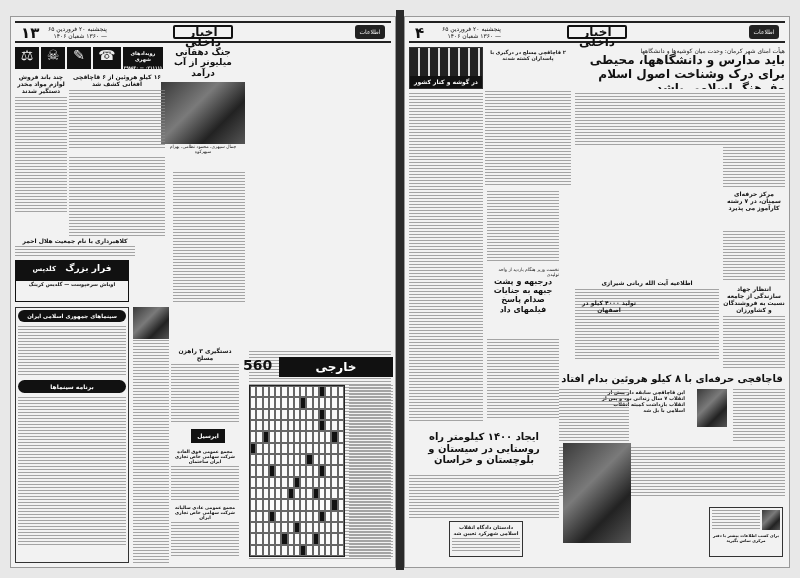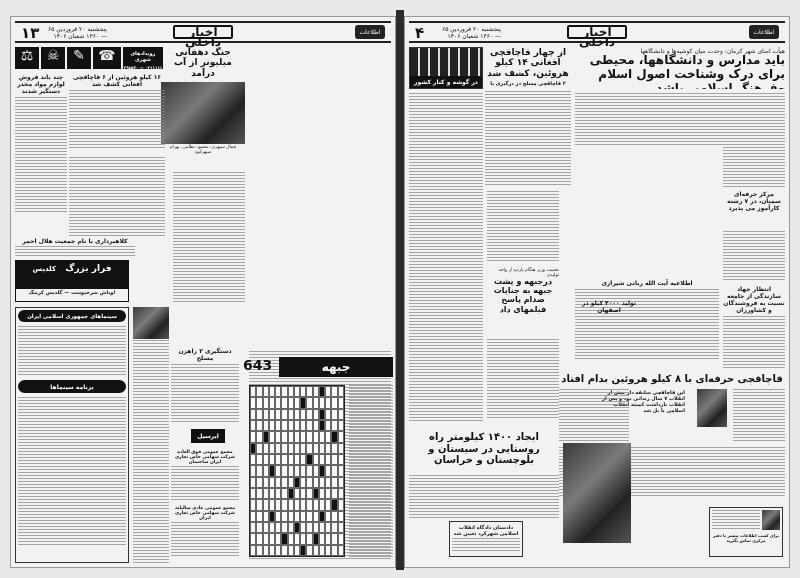--- a/index.html
+++ b/index.html
@@ -69,21 +69,21 @@
     <div class="lines" style="margin-top:3px;height:120px;"></div>
   </div>
   <div class="blk lines" style="left:58px;top:140px;width:96px;height:80px;"></div>
 
   <div class="blk" style="left:4px;top:220px;width:120px;height:20px;">
     <div class="sm">کلاهبرداری با نام جمعیت هلال احمر</div>
     <div class="lines" style="height:10px;margin-top:2px;"></div>
   </div>
 
   <div class="blk" style="left:4px;top:243px;width:114px;height:42px;border:1px solid #111;">
-    <div class="banner" style="height:28px;font-size:9px;line-height:14px;">
+    <div class="banner" style="height:20px;font-size:9px;line-height:14px;">
       <span>فرار بزرگ</span>
       <span style="font-size:7px;margin-right:6px;">کلدیس</span>
     </div>
     <div style="font-size:5px;text-align:center;font-weight:bold;">اوباش سرخپوست — گلدیس کرینگ</div>
   </div>
 
   <div class="blk box" style="left:4px;top:290px;width:114px;height:256px;padding:2px;">
     <div class="banner" style="border-radius:8px;font-size:5.5px;padding:3px;">سینماهای جمهوری اسلامی ایران</div>
     <div class="lines" style="height:50px;margin-top:4px;"></div>
     <div class="banner" style="border-radius:8px;font-size:6px;padding:3px;margin-top:4px;">برنامه سینماها</div>
@@ -99,22 +99,22 @@
   </div>
   <div class="blk banner" style="left:180px;top:412px;width:34px;height:14px;font-size:6px;line-height:14px;">ایرسیل</div>
   <div class="blk" style="left:160px;top:432px;width:68px;height:114px;">
     <div class="sm" style="font-size:4.5px;">مجمع عمومی فوق العاده شرکت سهامی خاص تجاری ایران ساختمان</div>
     <div class="lines" style="height:36px;margin-top:2px;"></div>
     <div class="sm" style="font-size:4.5px;margin-top:3px;">مجمع عمومی عادی سالیانه شرکت سهامی خاص تجاری ایران</div>
     <div class="lines" style="height:36px;margin-top:2px;"></div>
   </div>
 
   <div class="blk" style="left:232px;top:340px;width:150px;height:22px;">
-    <div class="banner" style="position:absolute;left:36px;top:0;width:114px;height:20px;font-size:12px;line-height:20px;">جبهه</div>
-    <div style="position:absolute;left:0;top:0;font-size:14px;font-weight:bold;">643</div>
+    <div class="banner" style="position:absolute;left:36px;top:0;width:114px;height:20px;font-size:12px;line-height:20px;">خارجی</div>
+    <div style="position:absolute;left:0;top:0;font-size:14px;font-weight:bold;">560</div>
   </div>
   <div class="cross" style="left:238px;top:368px;width:96px;height:172px;grid-template-rows:repeat(15,1fr);" id="grid">
       <div></div>
       <div></div>
       <div></div>
       <div class="b"></div>
       <div></div>
       <div></div>
       <div></div>
       <div></div>
@@ -365,21 +365,20 @@
   <div class="blk lines" style="right:4px;top:214px;width:62px;height:50px;"></div>
   <div class="blk" style="right:4px;top:268px;width:62px;height:85px;">
     <div class="sm">انتظار جهاد سازندگی از جامعه نسبت به فروشندگان و کشاورزان</div>
     <div class="lines" style="height:55px;margin-top:3px;"></div>
   </div>
   <div class="blk" style="right:146px;top:282px;width:68px;height:20px;">
     <div class="sm">تولید ۴۰۰۰ کیلو در اصفهان</div>
   </div>
 
   <div class="blk" style="right:218px;top:30px;width:86px;height:40px;">
-    <div class="h1" style="font-size:9px;">از چهار قاچاقچی افغانی ۱۴ کیلو هروئین، کشف شد</div>
     <div class="sm" style="font-size:5px;margin-top:2px;">۲ قاچاقچی مسلح در درگیری با پاسداران کشته شدند</div>
   </div>
   <div class="blk lines" style="right:218px;top:74px;width:86px;height:96px;"></div>
 
   <div class="blk box" style="left:4px;top:30px;width:74px;height:42px;">
     <div style="height:28px;background:repeating-linear-gradient(90deg,#222 0 8px,#ddd 8px 10px);"></div>
     <div class="banner" style="font-size:6px;height:12px;line-height:12px;">در گوشه و کنار کشور</div>
   </div>
   <div class="blk lines" style="left:4px;top:76px;width:74px;height:330px;"></div>
 

